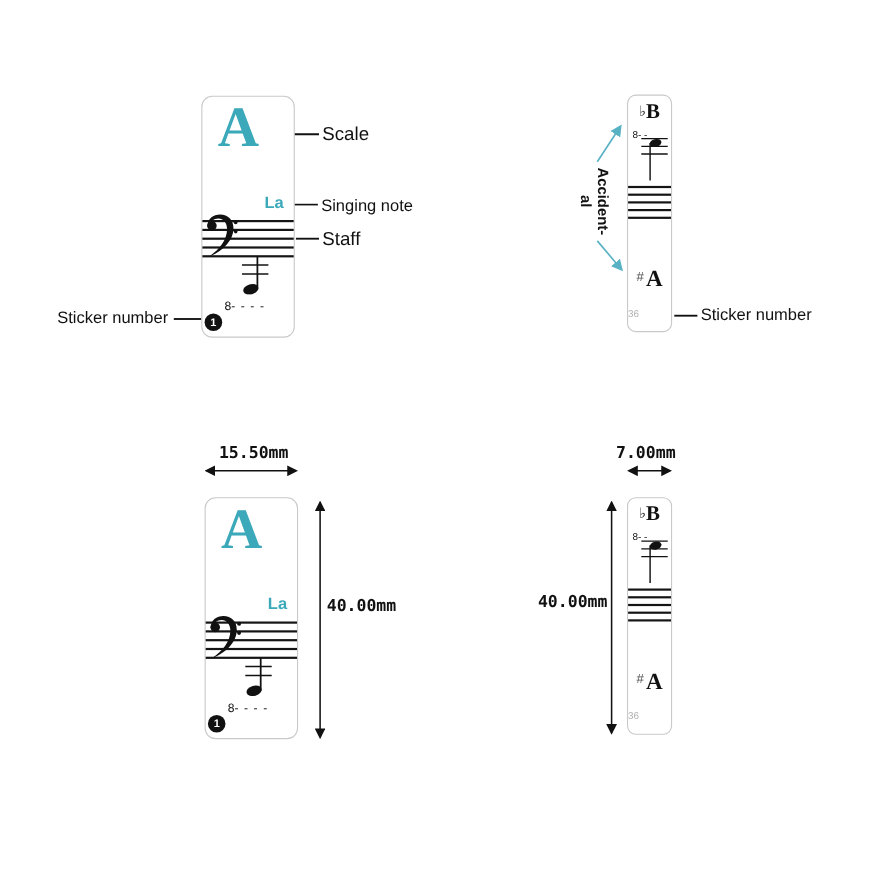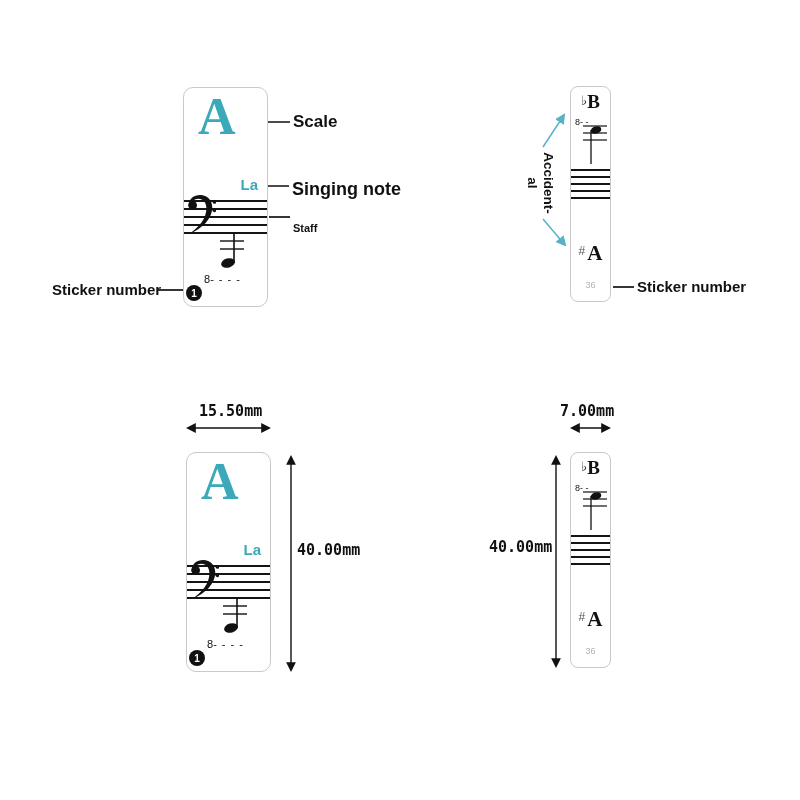--- a/index.html
+++ b/index.html
@@ -31,27 +31,27 @@
   .flat{font-size:13px;margin-top:1px;}
   .nletter{font-family:"Liberation Serif",serif;font-weight:bold;font-size:19px;line-height:1;}
   .octave-sm{position:absolute;left:4px;top:30px;font-size:9px;white-space:nowrap;}
   .note-sm{position:absolute;left:8px;top:33px;width:30px;height:46px;}
   .nr-line{position:absolute;left:0;width:100%;height:2px;background:#151515;}
   .nr-l1{top:82px;} .nr-l2{top:89px;} .nr-l3{top:96px;} .nr-l4{top:103px;} .nr-l5{top:110px;}
   .bottom-note{position:absolute;top:156px;left:0;width:100%;display:flex;justify-content:center;
                align-items:flex-start;gap:2px;}
   .sharp{font-size:12px;margin-top:1px;color:#555;}
   .nletter2{font-family:"Liberation Serif",serif;font-weight:bold;font-size:21px;line-height:1;}
-  .serial{position:absolute;top:193px;left:0;width:100%;text-align:center;font-size:9px;color:#b3b3b3;}
+  .serial{position:absolute;top:193px;left:0;width:100%;font-size:9px;color:#b3b3b3;}
 
   
-  .lbl{position:absolute;font-weight:bold;white-space:nowrap;}
+  .lbl{position:absolute;font-weight:normal;white-space:nowrap;}
   #scale-label{left:293px;top:112px;font-size:17px;}
-  #singing-label{left:292px;top:179px;font-size:18px;}
-  #staff-label{left:293px;top:222px;font-size:11px;}
+  #singing-label{left:292px;top:179px;font-size:15px;}
+  #staff-label{left:293px;top:208px;font-size:17px;}
   #stnum-left{left:52px;top:281px;font-size:15px;}
   #stnum-right{left:637px;top:278px;font-size:15px;}
   #accidental{left:502px;top:166px;width:74px;height:34px;transform:rotate(90deg);
               font-size:13.5px;font-weight:bold;text-align:center;line-height:1.15;}
   .dim{position:absolute;font-family:"DejaVu Sans Mono",monospace;font-weight:bold;
        font-size:15px;white-space:nowrap;}
   #dim-lw{left:199px;top:402px;}
   #dim-lh{left:297px;top:541px;}
   #dim-nw{left:560px;top:402px;}
   #dim-nh{left:489px;top:538px;}

